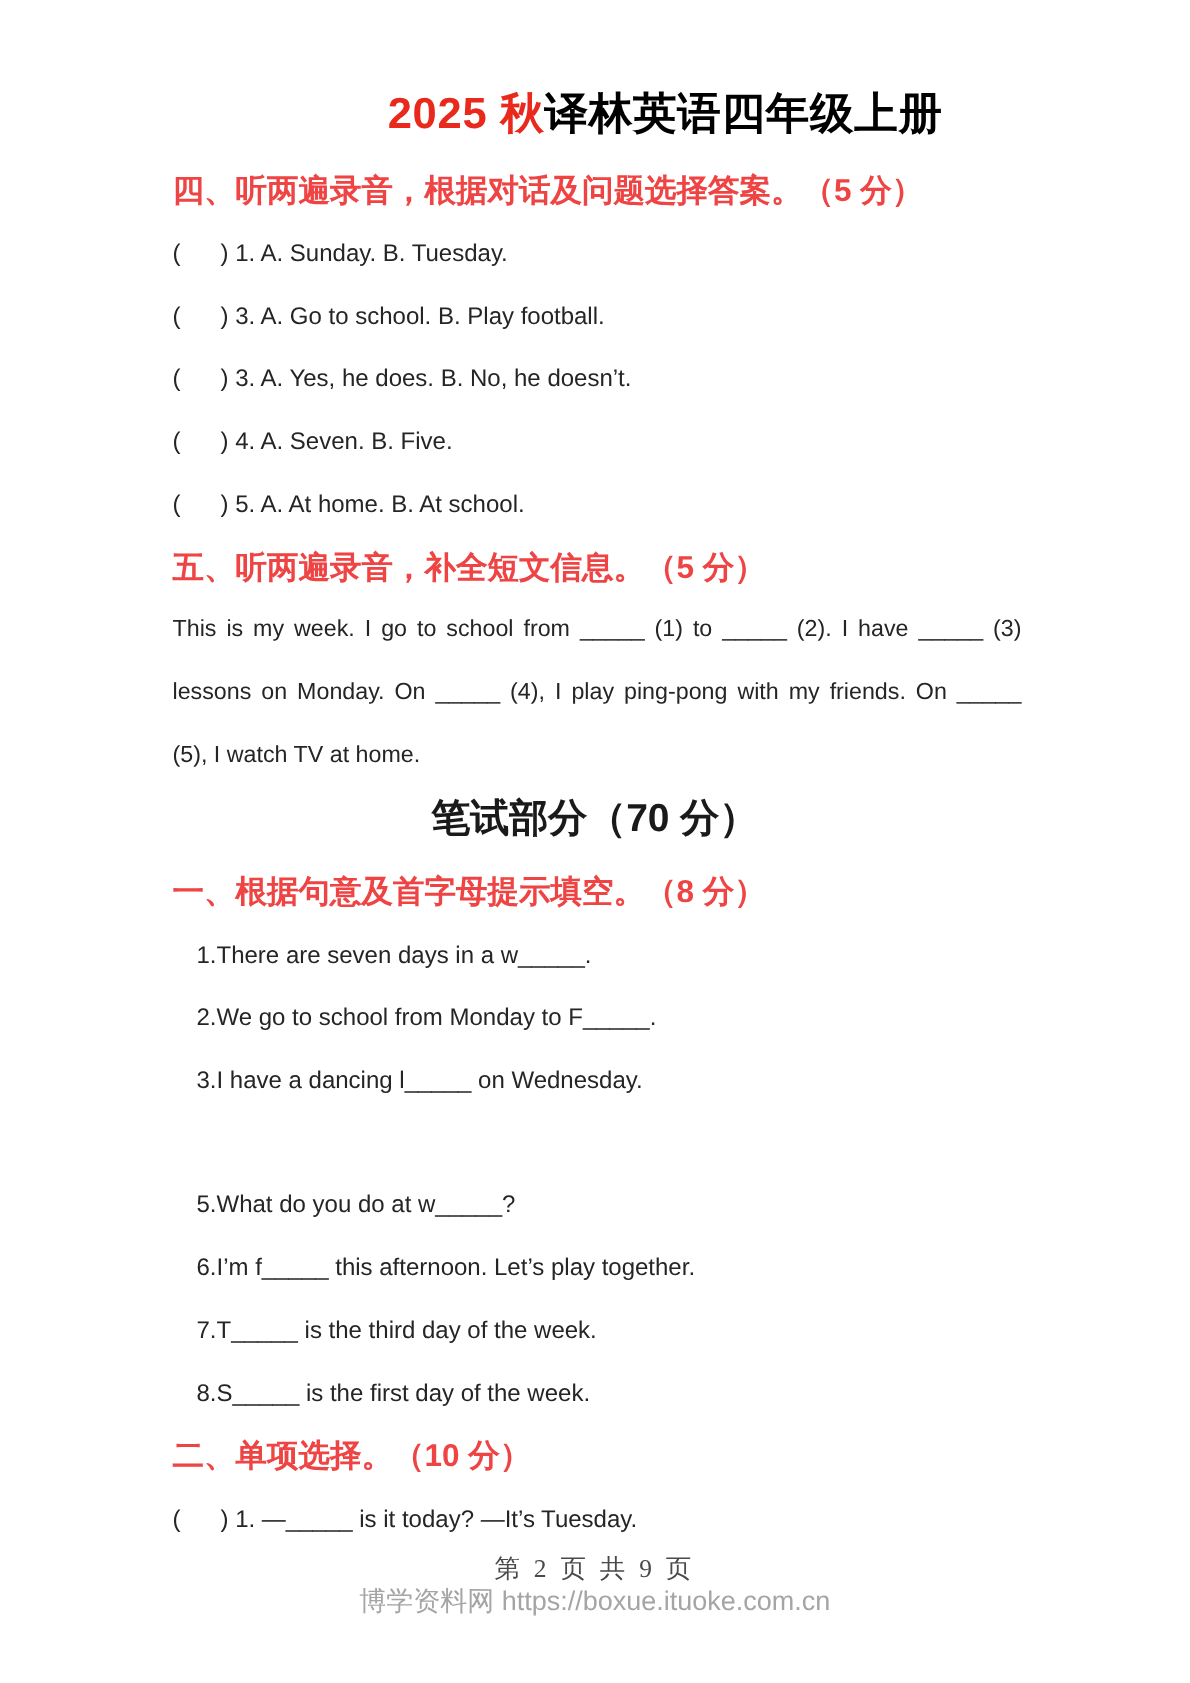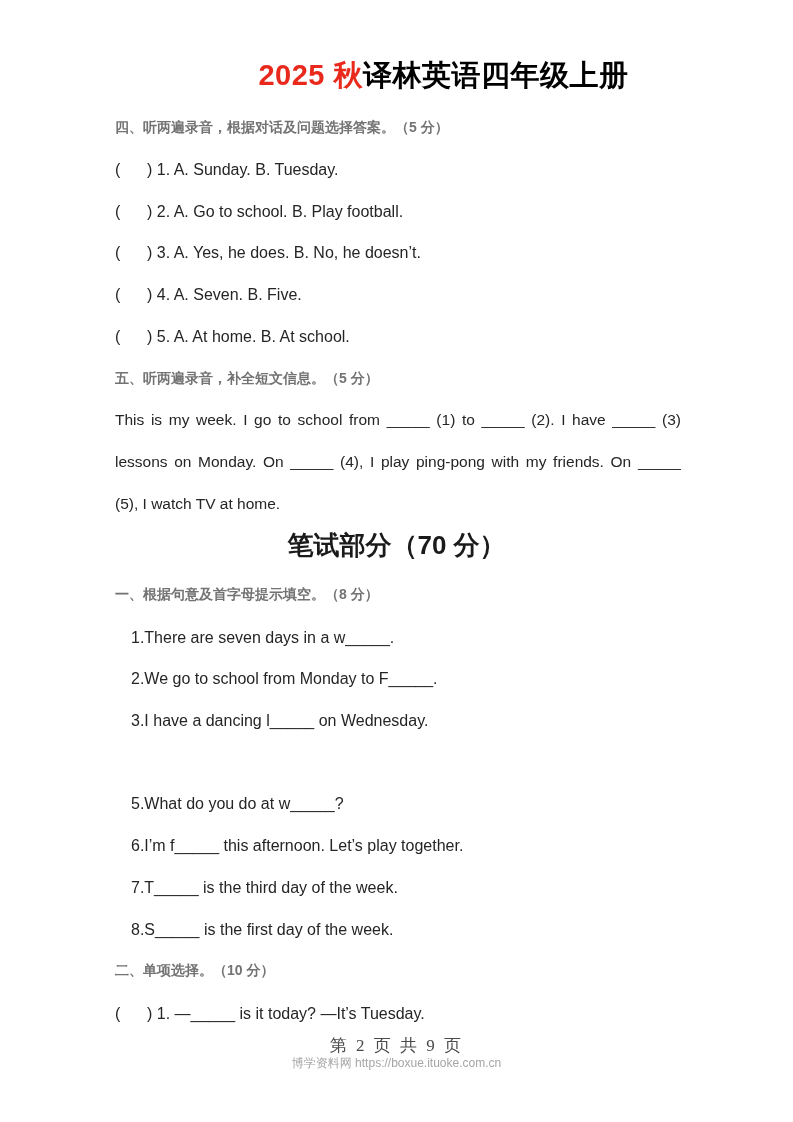--- a/index.html
+++ b/index.html
@@ -14,22 +14,22 @@
   .line {
     position:absolute;
     left:115px;
     font-size:16px;
     line-height:21px;
     white-space:pre-wrap;
     color:#252525;
   }
   .cn-heading {
     font-weight:bold;
-    font-size:14px;
-    color:#737373;
+    font-size:21px;
+    color:#ef4444;
   }
   .item-indent { left:131px; }
   .page-title {
     position:absolute;
     top:56px; left:0; width:793px;
     margin:0;
     text-align:center;
     font-size:29px;
     font-weight:bold;
     color:#000000;
@@ -58,34 +58,34 @@
     font-family:"Liberation Serif", serif;
     font-size:17px;
     letter-spacing:2.5px;
     color:#4a4a4a;
     white-space:pre-wrap;
   }
   .footer-site {
     position:absolute;
     top:1055px; left:0; width:793px;
     text-align:center;
-    font-size:12px;
+    font-size:18px;
     color:#a5a5a5;
   }
 </style>
 </head>
 <body>
 
 <div class="page">
 
   <h1 class="page-title"><span style="color:#e8291c">2025 秋</span><span>译林英语四年级上册</span></h1>
 
   <div class="line cn-heading" style="top:117px">四、听两遍录音，根据对话及问题选择答案。（5 分）</div>
   <div class="line" style="top:159px">(      ) 1. A. Sunday. B. Tuesday.</div>
-  <div class="line" style="top:201px">(      ) 2. A. Go to school. B. Play football.</div>
+  <div class="line" style="top:201px">(      ) 3. A. Go to school. B. Play football.</div>
   <div class="line" style="top:242px">(      ) 3. A. Yes, he does. B. No, he doesn’t.</div>
   <div class="line" style="top:284px">(      ) 4. A. Seven. B. Five.</div>
   <div class="line" style="top:326px">(      ) 5. A. At home. B. At school.</div>
 
   <div class="line cn-heading" style="top:368px">五、听两遍录音，补全短文信息。（5 分）</div>
   <div class="line passage just" style="top:409px">This is my week. I go to school from _____ (1) to _____ (2). I have _____ (3)</div>
   <div class="line passage just" style="top:451px">lessons on Monday. On _____ (4), I play ping-pong with my friends. On _____</div>
   <div class="line passage" style="top:493px">(5), I watch TV at home.</div>
 
   <div class="big-heading">笔试部分（70 分）</div>

